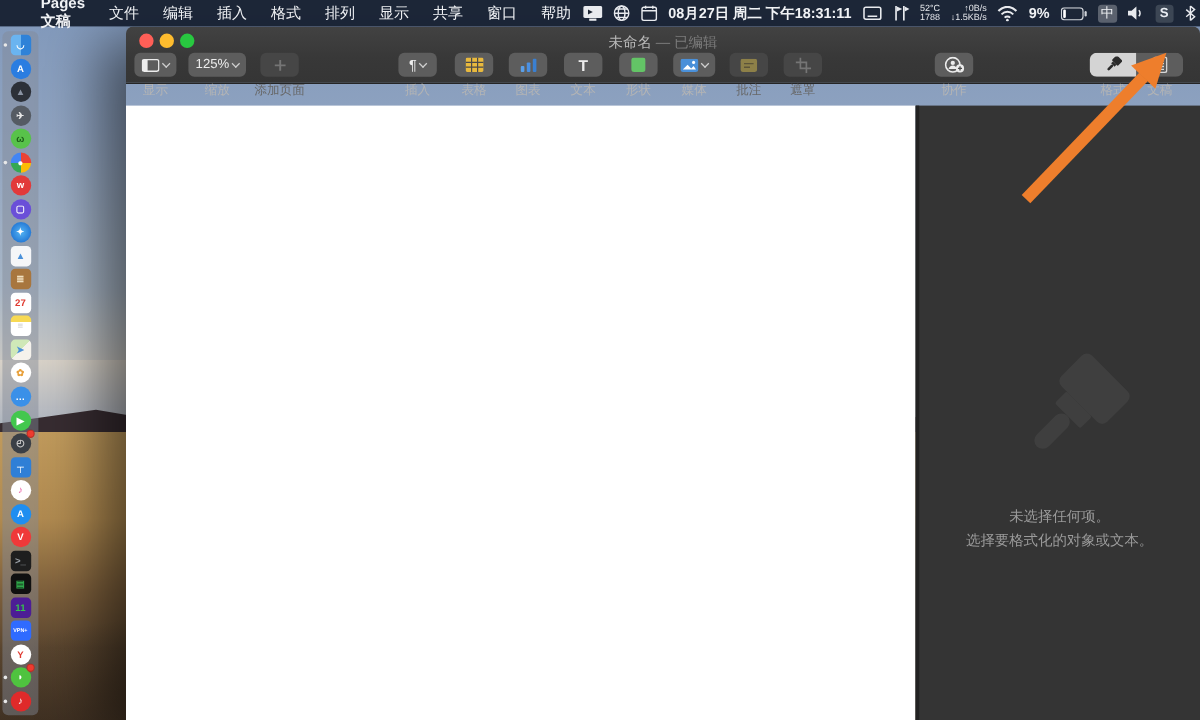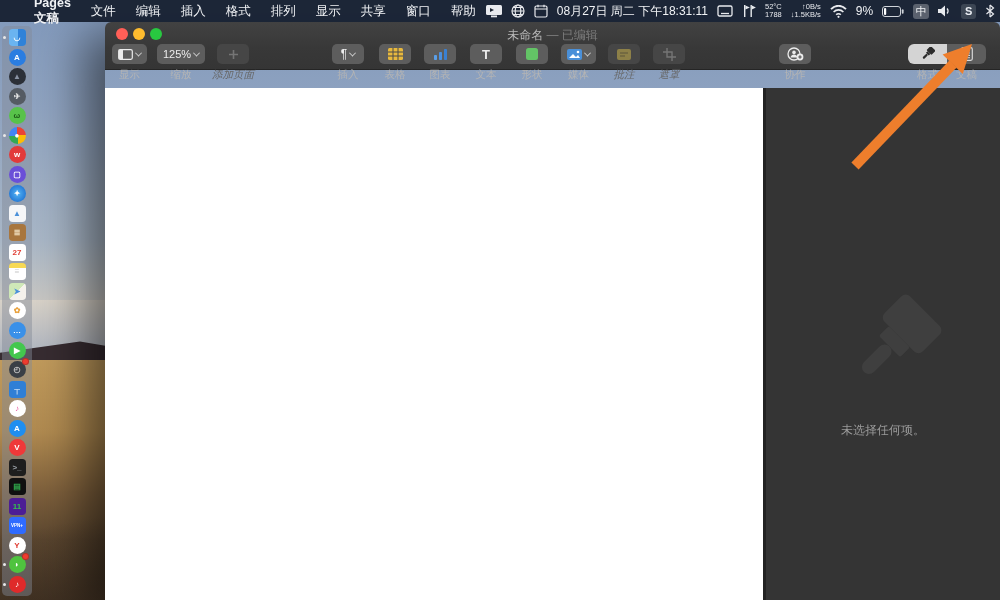--- a/index.html
+++ b/index.html
@@ -21,21 +21,21 @@
   #menubar .mitem { padding:0 10px; line-height:22px; white-space:nowrap; }
   #menubar .appname { font-weight:bold; padding:0 10px; }
   #menubar .apple { padding:0 10px 0 14px; font-size:13px; }
   #menubar .right { margin-left:auto; display:flex; align-items:center; gap:9px; padding-right:10px; }
   #menubar .right svg { display:block; }
   .stack { display:flex; flex-direction:column; line-height:8px; font-size:7.5px; color:#e8eaee; text-align:right; }
   .imebox { background:rgba(255,255,255,.28); border-radius:3px; width:16px; height:15px;
     font-size:11px; line-height:15px; text-align:center; }
   .sbadge { background:#3c4654; color:#e8ecf2; border-radius:3px; width:15px; height:15px;
     font-size:11px; font-weight:bold; line-height:15px; text-align:center; }
-  .clock { font-size:12px; white-space:nowrap; }
+  .clock { font-size:12px; white-space:nowrap;font-weight:bold; }
   
   #dock { position:absolute; left:2px; top:26px; width:30px; height:570px;
     background:rgba(130,138,150,.45); border-radius:5px; z-index:40;
     display:flex; flex-direction:column; justify-content:space-between;
     padding:3px 0; align-items:center; }
   .dock-item { position:relative; width:17px; height:17px; }
   .dock-item .di { display:flex; width:17px; height:17px; align-items:center; justify-content:center;
     font-size:8px; font-weight:bold; overflow:hidden; }
   .dock-item .run { position:absolute; left:-6px; top:7px; width:3px; height:3px; border-radius:50%; background:#e8e8e8; }
   .dock-item .badge { position:absolute; right:-3px; top:-3px; width:7px; height:7px; border-radius:50%; background:#ee3b2f; border:1px solid rgba(0,0,0,.2); }
@@ -49,21 +49,21 @@
   #wtitle .dim { color:#7c7c7c; }
   .tl { position:absolute; top:6px; width:12px; height:12px; border-radius:50%; }
   .tl.red{ left:11px; background:#ff5f57; } .tl.yel{ left:28px; background:#febc2e; } .tl.grn{ left:45px; background:#28c840; }
   .titem { position:absolute; top:22px; display:flex; flex-direction:column; align-items:center; }
   .tbtn { height:20px; min-width:32px; padding:0 6px; border-radius:5px; background:#5d5d5d;
     display:flex; align-items:center; justify-content:center; gap:3px; color:#ededed; }
   .tbtn.dis { background:#464646; color:#6e6e6e; }
   .tbtn .chev { width:5px; height:5px; border-right:1.5px solid #cfcfcf; border-bottom:1.5px solid #cfcfcf;
     transform:rotate(45deg) translate(-1px,-1px); }
   .tlabel { margin-top:4px; font-size:10.5px; color:#b4b4b4; white-space:nowrap; }
-  .tlabel.dis { color:#676767;font-style:italic; }
+  .tlabel.dis { color:#676767; }
   .zoomtxt { font-size:11px; color:#ececec; }
   .seg { display:flex; border-radius:6px; overflow:hidden; height:20px; }
   .seg .half { width:39px; display:flex; align-items:center; justify-content:center; }
   .seg .sel { background:#d4d4d4; }
   .seg .uns { background:#5d5d5d; }
   .seglabels { display:flex; width:78px; }
   .seglabels div { width:39px; text-align:center; }
   
   #doc { position:absolute; left:0; top:66px; width:658px; bottom:0; background:#ffffff; }
   #sidebar { position:absolute; left:658px; top:66px; right:0; bottom:0; background:#343434; border-left:3px solid #222; }
@@ -425,20 +425,21 @@
   <div id="sidebar">
     <svg id="sb-brush" width="110" height="110" viewBox="0 0 110 110">
       <g transform="rotate(45 55 55)" fill="#3f3f3f">
         <rect x="28" y="10" width="54" height="36" rx="6"></rect>
         <rect x="40" y="46" width="30" height="14" rx="2"></rect>
         <rect x="48" y="60" width="14" height="36" rx="7"></rect>
       </g>
     </svg>
     <div id="sb-msg">
       <div>未选择任何项。</div>
+      <div>选择要格式化的对象或文本。</div>
     </div>
   </div>
 </div>
 
 <svg id="arrow" width="180" height="150" viewBox="0 0 180 150">
   <line x1="35" y1="138" x2="133" y2="36" stroke="#ee7e2c" stroke-width="10"></line>
   <polygon points="152,16 142.8,45.9 122.6,26.5" fill="#ee7e2c"></polygon>
 </svg>
 
 </body></html>

